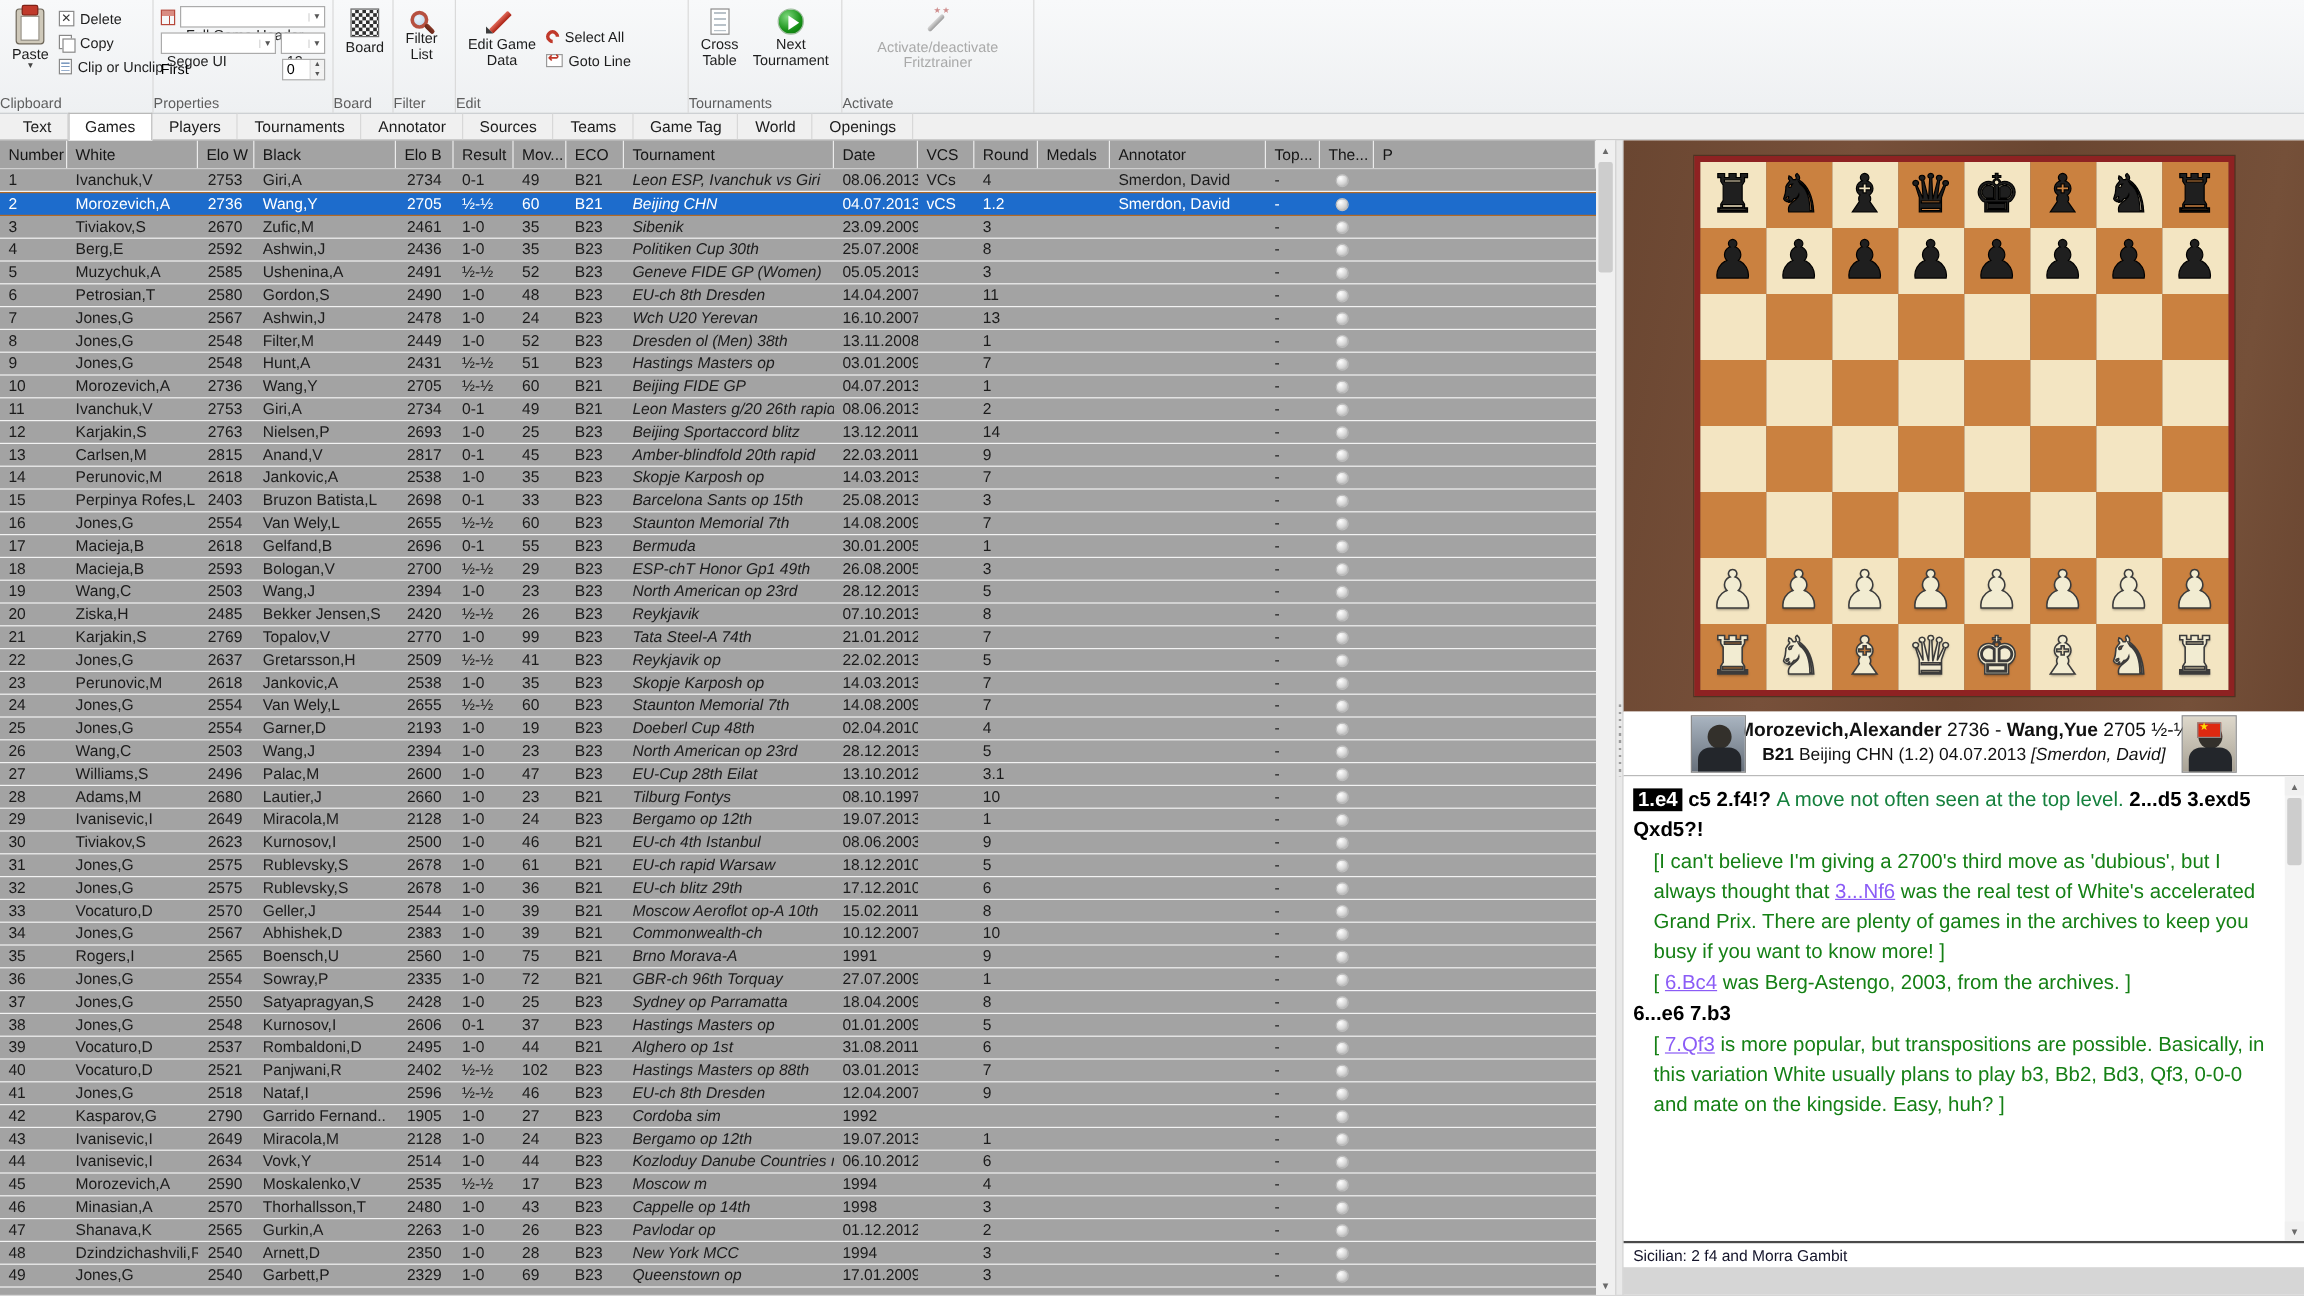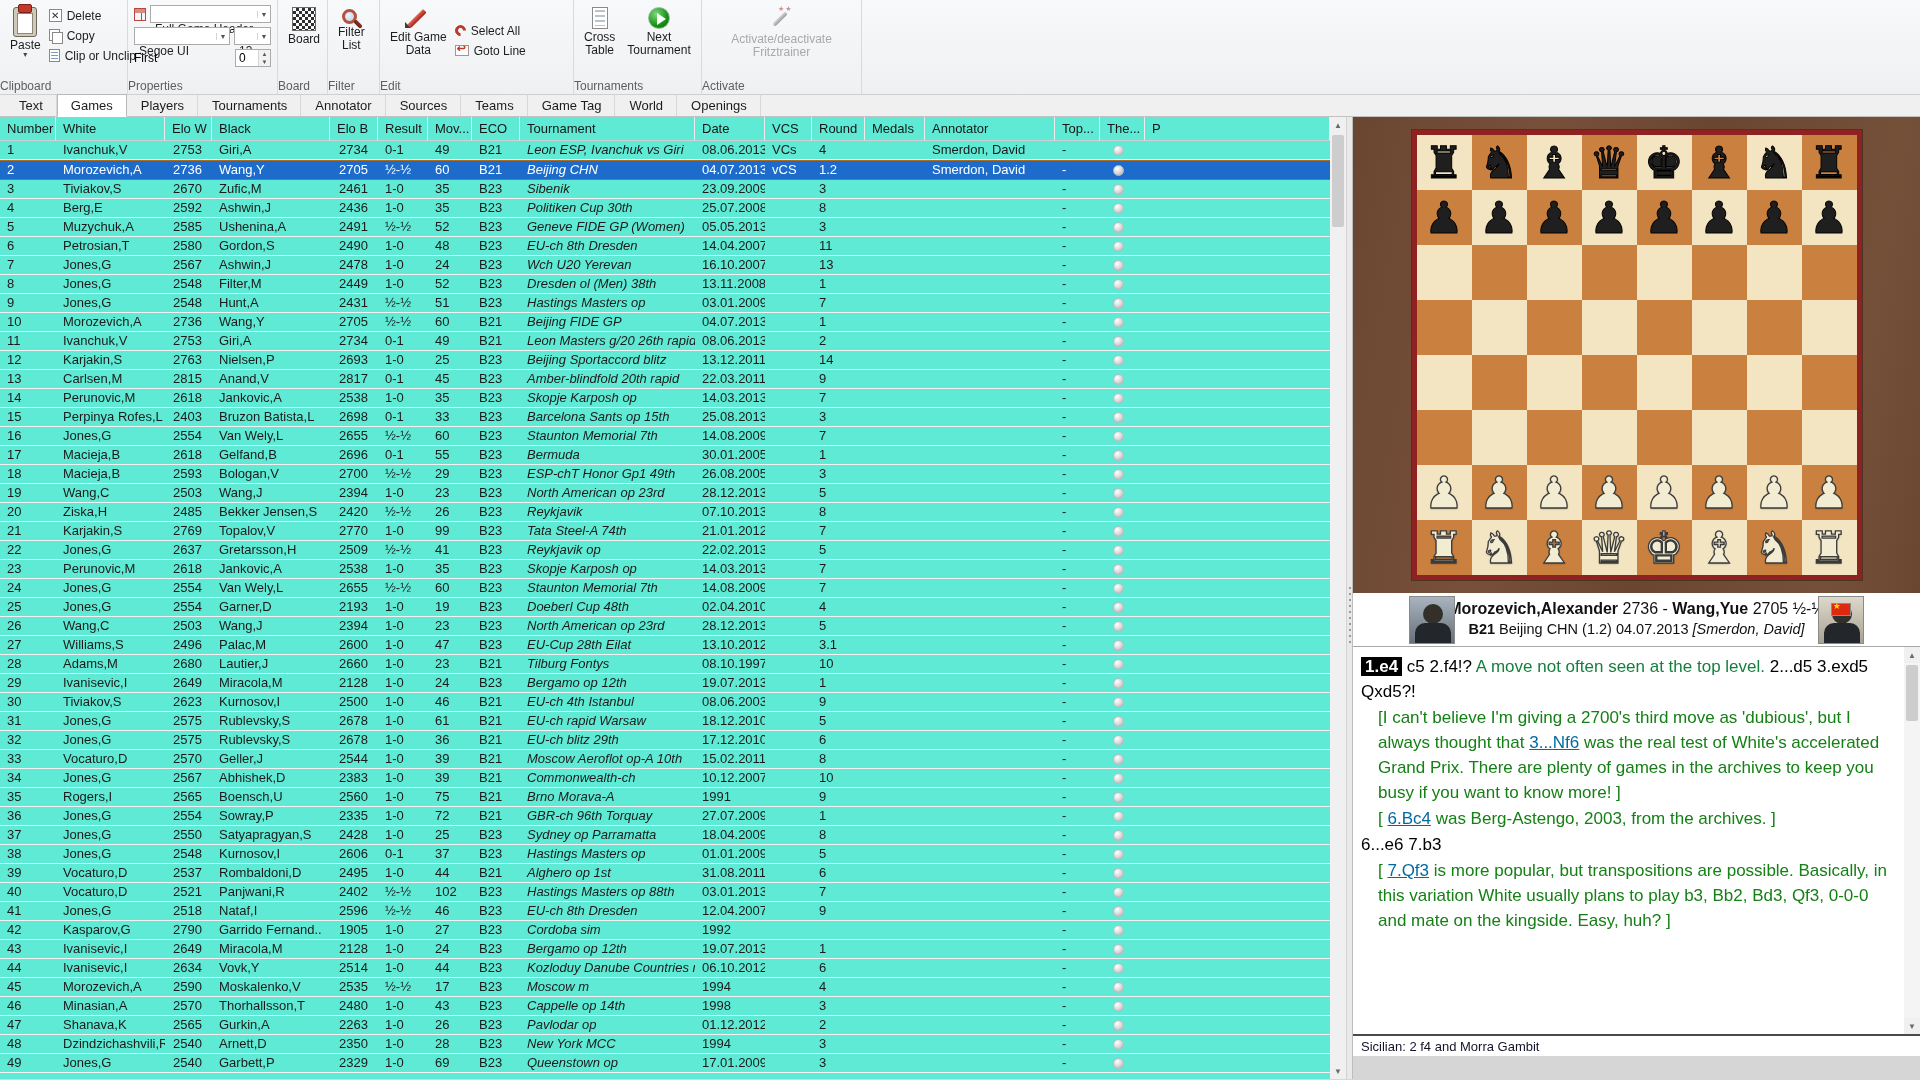--- a/index.html
+++ b/index.html
@@ -70,21 +70,21 @@
   .ic-wand::after { content:"\2605 \2605"; position:absolute; right:1px; top:-2px; font-size:7px; color:#cf8d8d; letter-spacing:1px; }
 
   
   #tabstrip { height:22px; background:#f0f0f0; border-bottom:1px solid #c2c2c2; display:flex; align-items:flex-end; padding-left:5px; }
   .tab { font-size:13px; color:#1c1c1c; padding:3px 13px 3px; border:1px solid transparent; border-bottom:none; position:relative; }
   .tab:not(.active) { border-right:1px solid #d8d8d8; }
   .tab.active { background:#fff; border:1px solid #b9b9b9; border-bottom:1px solid #fff; margin-bottom:-1px; z-index:2; }
 
   
   #main { display:flex; height:962px; }
-  #tablewrap { width:1330px; background:#5eead4; overflow:hidden; }
+  #tablewrap { width:1330px; background:#a3a3a3; overflow:hidden; }
   .grid { display:grid; grid-template-columns:56px 109px 47px 118px 48px 50px 44px 48px 175px 70px 47px 53px 60px 130px 45px 45px 185px; }
   #thead { height:24px; border-bottom:1px solid #cfcfcf; }
   .hcell { font-size:13px; color:#161616; padding:4px 2px 0 7px; border-right:1px solid #ececec; white-space:nowrap; overflow:hidden; }
   .hcell.r { text-align:right; padding-right:10px; }
   .trow { height:19px; border-bottom:1px solid #f2f2f2; cursor:default; }
   .cell { font-size:13px; line-height:18px; color:#1b1b1b; padding-left:7px; white-space:nowrap; overflow:hidden; }
   .cell.r { text-align:right; padding-right:10px; }
   .cell.it { font-style:italic; }
   .trow.sel { background:#1d6ccc; border-top:1px solid #b06a28; border-bottom:1px solid #b06a28; height:20px; }
   .trow.sel .cell { color:#fff; }
@@ -126,25 +126,25 @@
   #photo-white { left:56px; }
   #photo-black { right:56px; background:linear-gradient(#ded8cb,#a8a295); }
   .flag { display:inline-block; width:20px; height:13px; border:1px solid #8a8a8a; vertical-align:-2px; margin:0 6px; }
   .flag-ru { background:linear-gradient(#fff 0 33%, #0039a6 33% 66%, #d52b1e 66%); }
   .flag-cn { background:#de2910; position:relative; }
   .flag-cn::before { content:"\2605"; position:absolute; left:1px; top:-3px; color:#ffde00; font-size:9px; }
 
   #notation { flex:1; position:relative; padding:6px 24px 4px 8px; overflow:hidden; background:#fff; }
   .para { font-size:17px; line-height:25px; margin:1px 0; color:#000; }
   .para.ind { padding-left:17px; }
-  .s-mv { font-weight:normal; color:#000;margin-top:23px; }
+  .s-mv { font-weight:bold; color:#000;margin-top:23px; }
   .s-cur { background:#000; color:#fff; font-weight:bold; padding:0 4px; }
   .s-cmt { color:#15803d; }
   .s-var { color:#158015; }
-  .s-varu { color:#0369a1; text-decoration:underline; }
+  .s-varu { color:#8b5cf6; text-decoration:underline; }
   #nscroll { position:absolute; right:0; top:0; bottom:0; width:16px; background:#f4f4f4; }
 
   #gfooter { border-top:2px solid #4a4a4a; height:22px; font-size:13px; color:#14142a; padding:3px 8px; background:#fff; }
   #bottomstrip { height:23px; background:#d6d6d6; }
 </style>
 </head>
 <body>
 
 <div id="ribbon">
   <div class="rgroup" style="width:128px">

